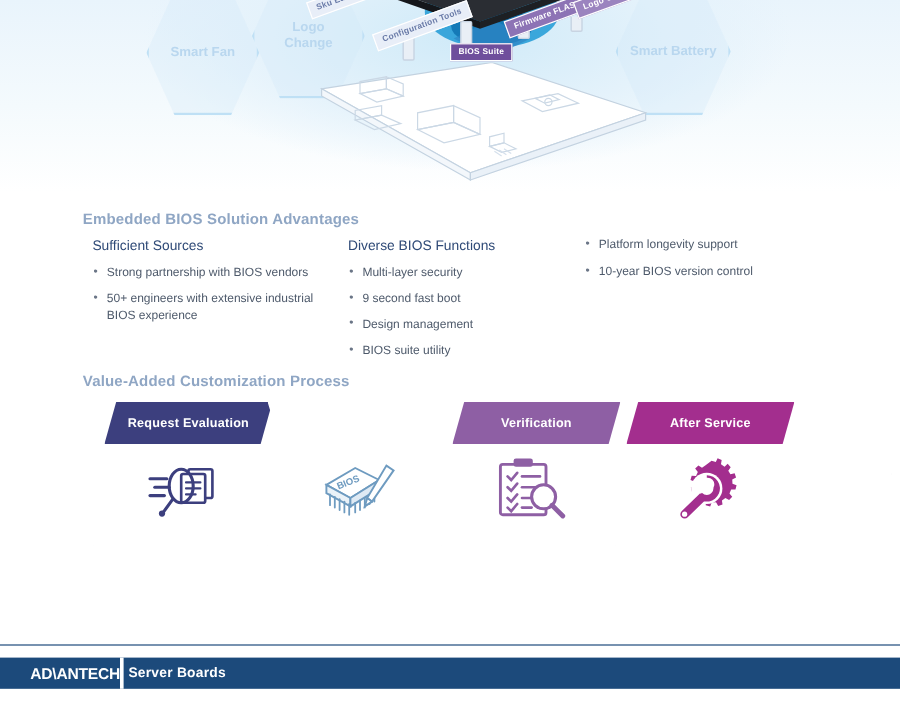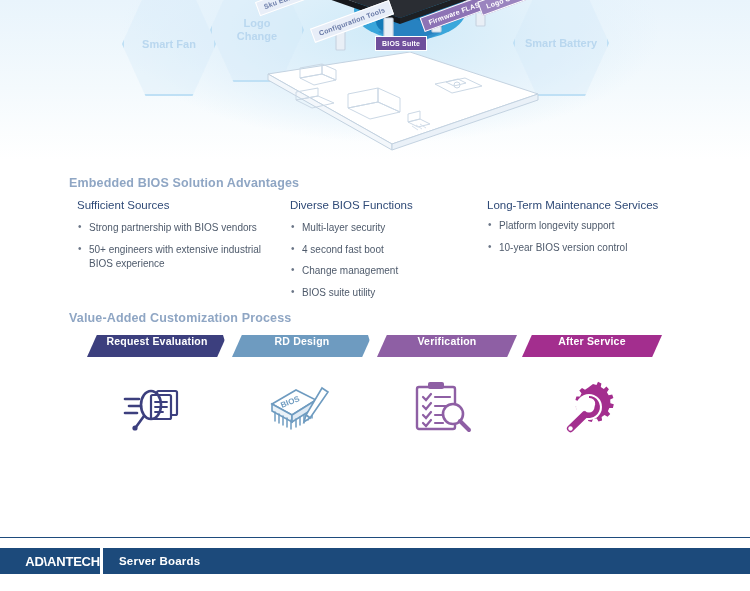--- a/index.html
+++ b/index.html
@@ -88,23 +88,23 @@
   
   .proc { position:absolute; left:78px; top:335px; width:600px; height:120px; }
   .stage { position:absolute; top:0; width:160px; height:120px; }
   .stage .card {
     position:absolute; left:0; top:0; width:152px; height:120px;
     background:#ffffff;
     clip-path: polygon(0% 0%, 88% 0%, 100% 50%, 88% 100%, 0% 100%, 12% 50%);
     filter: drop-shadow(1px 2px 2px rgba(110,120,140,0.30));
   }
   .stage .bar {
-    position:absolute; left:9px; top:0; width:140px; height:22px;
+    position:absolute; left:9px; top:0; width:140px; height:35px;
     clip-path: polygon(7% 0%, 100% 0%, 93% 100%, 0% 100%);
-    display:flex; justify-content:center;
+    display:flex; align-items:center; justify-content:center;
   }
   .stage .bar span {
     color:#ffffff; font-size:10.5px; font-weight:bold;
     letter-spacing:.2px; white-space:nowrap;
   }
   .stage .ico {
     position:absolute; left:0; top:30px; width:152px; height:84px;
     display:flex; align-items:center; justify-content:center;
   }
   .s1 { left:0px;   } .s2 { left:145px; }
@@ -129,21 +129,21 @@
     display:flex; align-items:center;
   }
   .logo {
     width:100px; text-align:right;
     color:#ffffff; font-size:13px; font-weight:bold;
     letter-spacing:-.2px; font-stretch:condensed;
   }
   .logo-sep { width:3px; height:26px; background:#ffffff; }
   .foot-title {
     color:#ffffff; font-size:11.5px; font-weight:bold;
-    padding-left:16px; letter-spacing:.2px;
+    padding-left:4px; letter-spacing:.2px;
   }
 </style>
 </head>
 <body>
 
 <div class="hero">
   <div class="hero-inner">
 
     <div class="hex h1">
       <span>Smart Fan</span>
@@ -223,28 +223,27 @@
     <ul>
       <li>Strong partnership with BIOS vendors</li>
       <li>50+ engineers with extensive industrial BIOS experience</li>
     </ul>
   </div>
 
   <div class="col c2">
     <h4>Diverse BIOS Functions</h4>
     <ul>
       <li>Multi-layer security</li>
-      <li>4 second fast boot</li>
-      <li>Change management</li>
+      <li>9 second fast boot</li>
+      <li>Design management</li>
       <li>BIOS suite utility</li>
     </ul>
   </div>
 
   <div class="col c3">
-    <h4>Long-Term Maintenance Services</h4>
     <ul>
       <li>Platform longevity support</li>
       <li>10-year BIOS version control</li>
     </ul>
   </div>
 </div>
 
 <div class="sec-head" id="process-heading">Value-Added Customization Process</div>
 
 <div class="proc">
@@ -276,23 +275,20 @@
           <ellipse cx="28" cy="22" rx="10" ry="14"></ellipse>
           <line x1="21" y1="33" x2="13" y2="44" stroke-linecap="round"></line>
         </g>
         <circle cx="12" cy="45" r="2.6" fill="#3c3f7e"></circle>
       </svg>
     </div>
   </div>
 
   <div class="stage s2">
     <div class="card"></div>
-    <div class="bar" style="background:#6e9bc0">
-      <span>RD Design</span>
-    </div>
     <div class="ico">
       <svg width="66" height="50" viewBox="0 0 66 50">
         <g stroke="#6e9bc0" stroke-width="1.6" fill="#ffffff">
           <polygon points="6,22 30,8 50,18 26,33"></polygon>
           <polygon points="6,22 26,33 26,40 6,29" fill="#eaf2f8"></polygon>
           <polygon points="26,33 50,18 50,25 26,40" fill="#dfeaf4"></polygon>
         </g>
         <g stroke="#6e9bc0" stroke-width="1.5" stroke-linecap="round">
           <line x1="9" y1="30" x2="9" y2="39"></line>
           <line x1="13" y1="32" x2="13" y2="41"></line>

